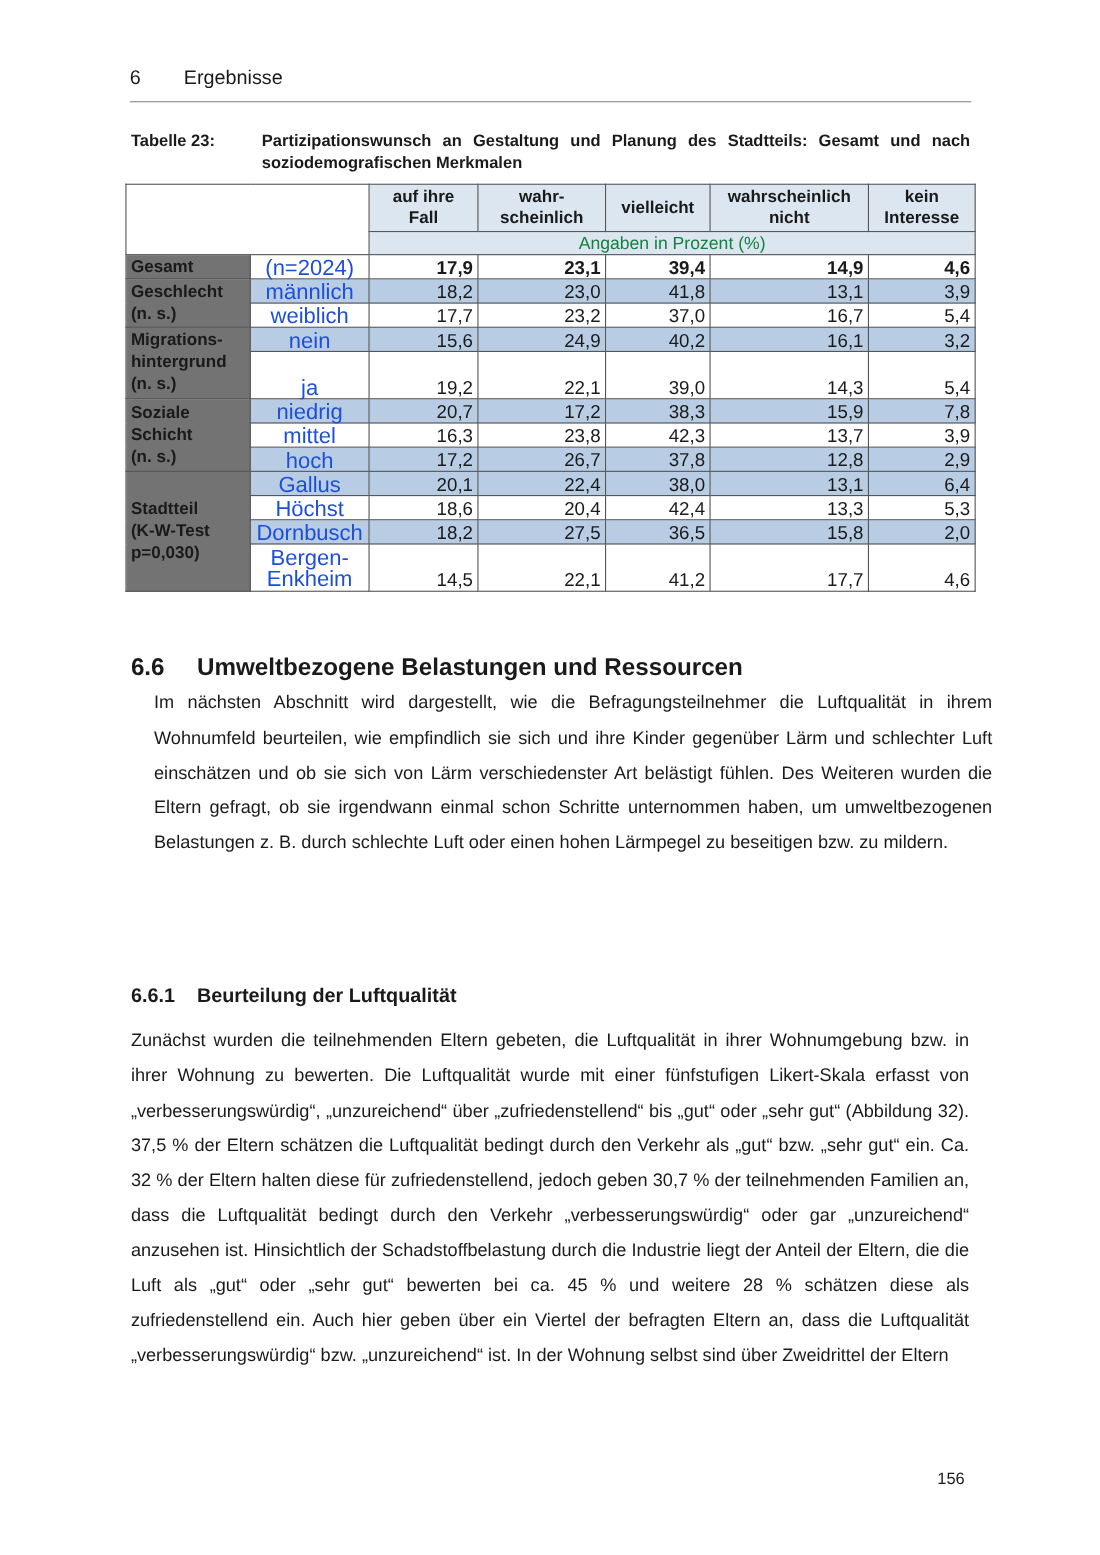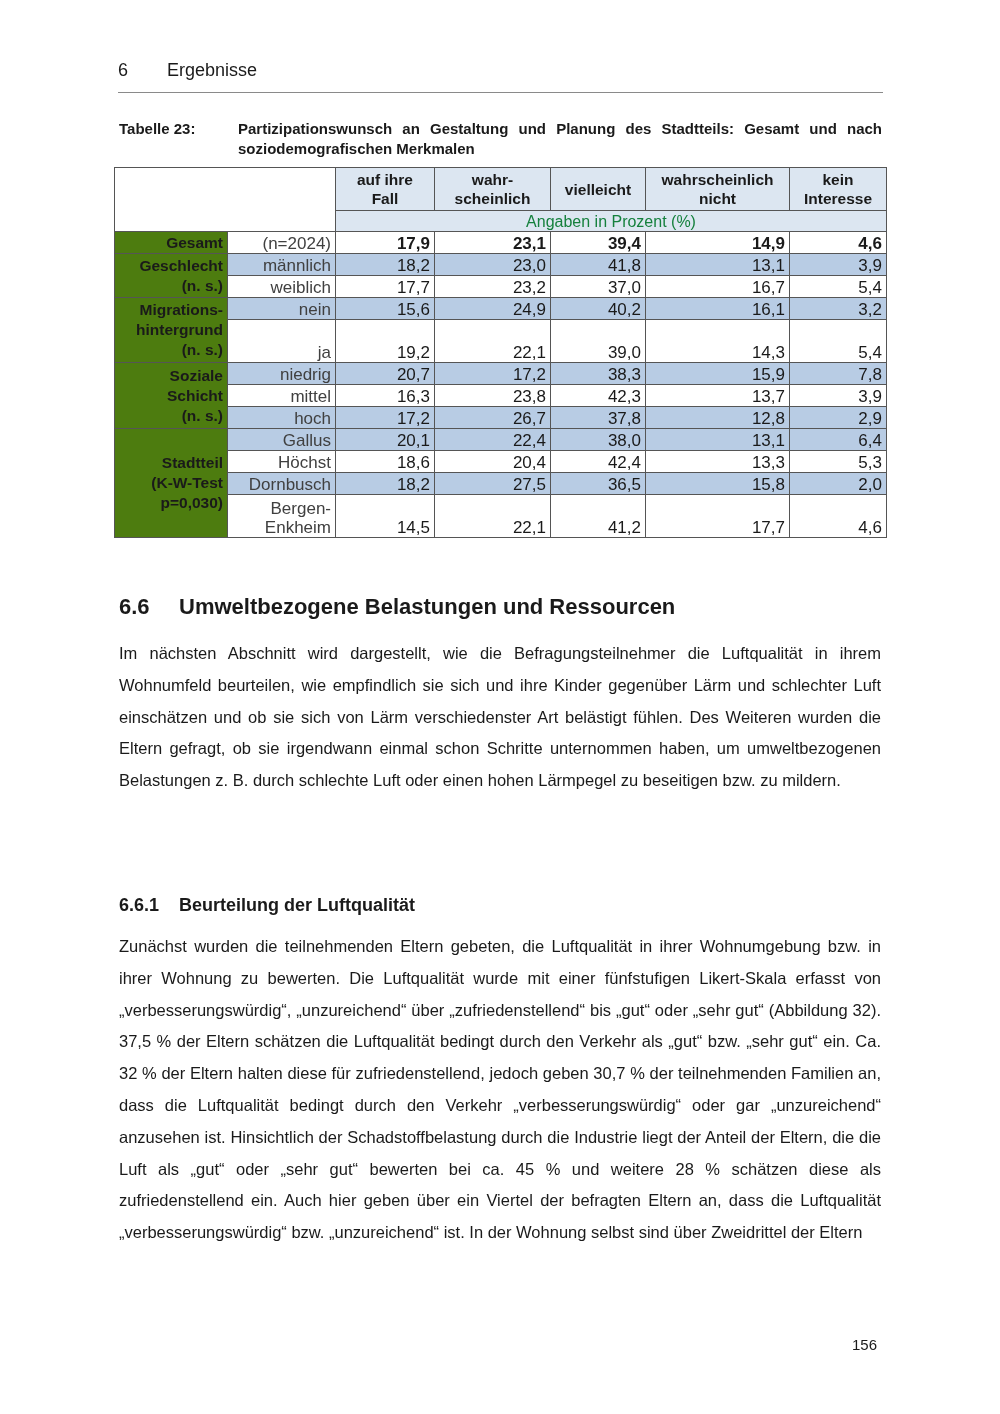--- a/index.html
+++ b/index.html
@@ -10,35 +10,35 @@
 
     .caption { position: absolute; left: 119px; top: 119px; width: 763px; font-weight: bold; font-size: 15px; line-height: 20px; }
     .caption .cap-label { position: absolute; left: 0; top: 0; font-stretch: condensed; }
     .caption .cap-text { margin-left: 119px; text-align: justify; display: block; }
 
     table.data { position: absolute; left: 114px; top: 167px; border-collapse: collapse; font-size: 16px; }
     table.data td { border: 1px solid #555; padding: 0 4px; height: 21px; line-height: 18px; vertical-align: bottom; }
     table.data td.blank { background: #fff; border-top: 1px solid #555; }
     table.data td.hdr { background: #dce6f1; font-weight: bold; text-align: center; vertical-align: middle; line-height: 19px; padding: 2px 4px; font-size: 15.5px; }
     table.data td.unit { background: #dce6f1; text-align: center; color: #15803d; height: 20px; }
-    table.data td.grp { background: #4d7c0f; font-weight: bold; text-align: right; vertical-align: middle; line-height: 20px; font-size: 15.5px; margin-left: 48px; }
-    table.data td.sub { text-align: right; font-size: 17px; color: #404040; }
+    table.data td.grp { background: #737373; font-weight: bold; text-align: left; vertical-align: middle; line-height: 20px; font-size: 15.5px; margin-left: 48px; }
+    table.data td.sub { text-align: center; font-size: 20px; color: #1d4ed8; }
     table.data td.num { text-align: right; font-size: 17px; }
     table.data tr.shade td.sub, table.data tr.shade td.num { background: #b8cce4; }
     table.data tr.total td.num { font-weight: bold; }
     table.data tr.tall td { height: 42px; }
     .sub.two { line-height: 19px; }
 
     h2.sec { position: absolute; left: 119px; top: 594px; margin: 0; font-size: 22px; font-weight: bold; }
     h2.sec .n { display: inline-block; width: 60px; }
     h3.subsec { position: absolute; left: 119px; top: 895px; margin: 0; font-size: 18px; font-weight: bold; }
     h3.subsec .n { display: inline-block; width: 60px; }
 
     .para { position: absolute; left: 119px; width: 762px; font-size: 16.5px; line-height: 31.8px; text-align: justify; margin: 0; }
-    .para1 { top: 638px; }
+    .para1 { top: 624px; margin-left: 21px; }
     .para2 { top: 931px; }
 
     .page-num { position: absolute; left: 852px; top: 1336px; font-size: 15px; }
   </style>
 </head>
 <body>
 
 <div class="page-header">
   <span class="chap-num">6</span>
   <span class="chap-title">Ergebnisse</span>

